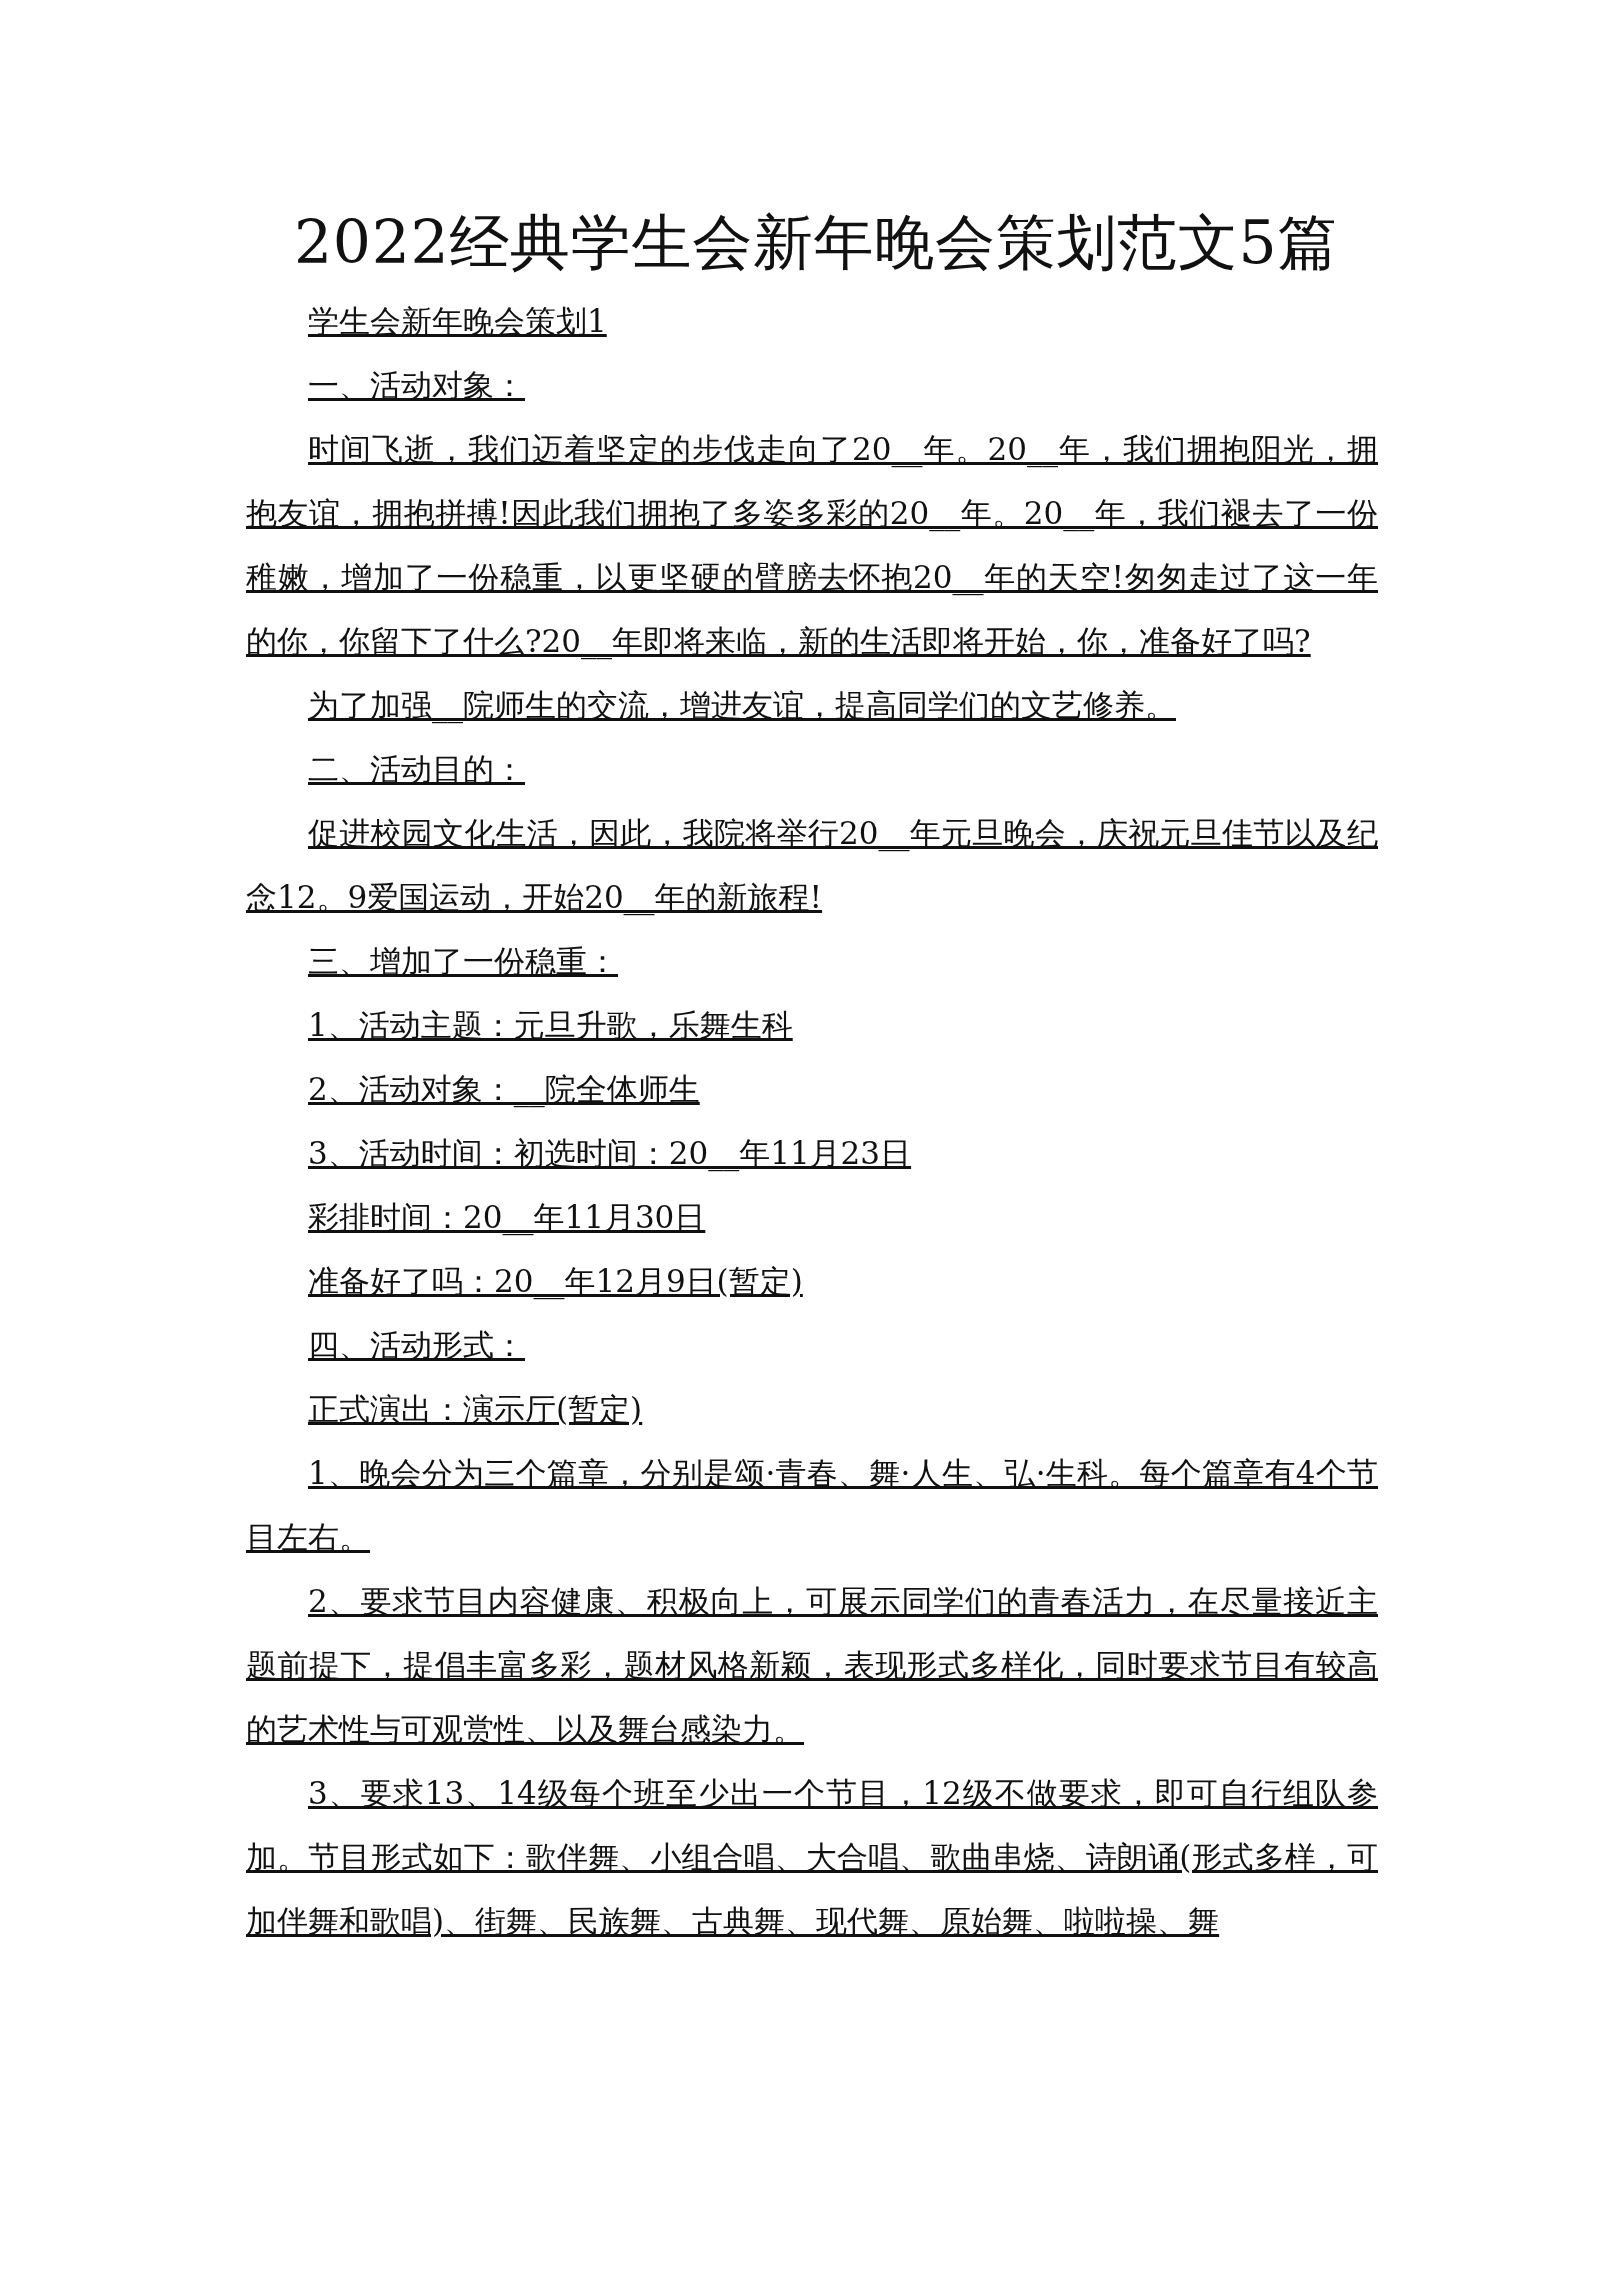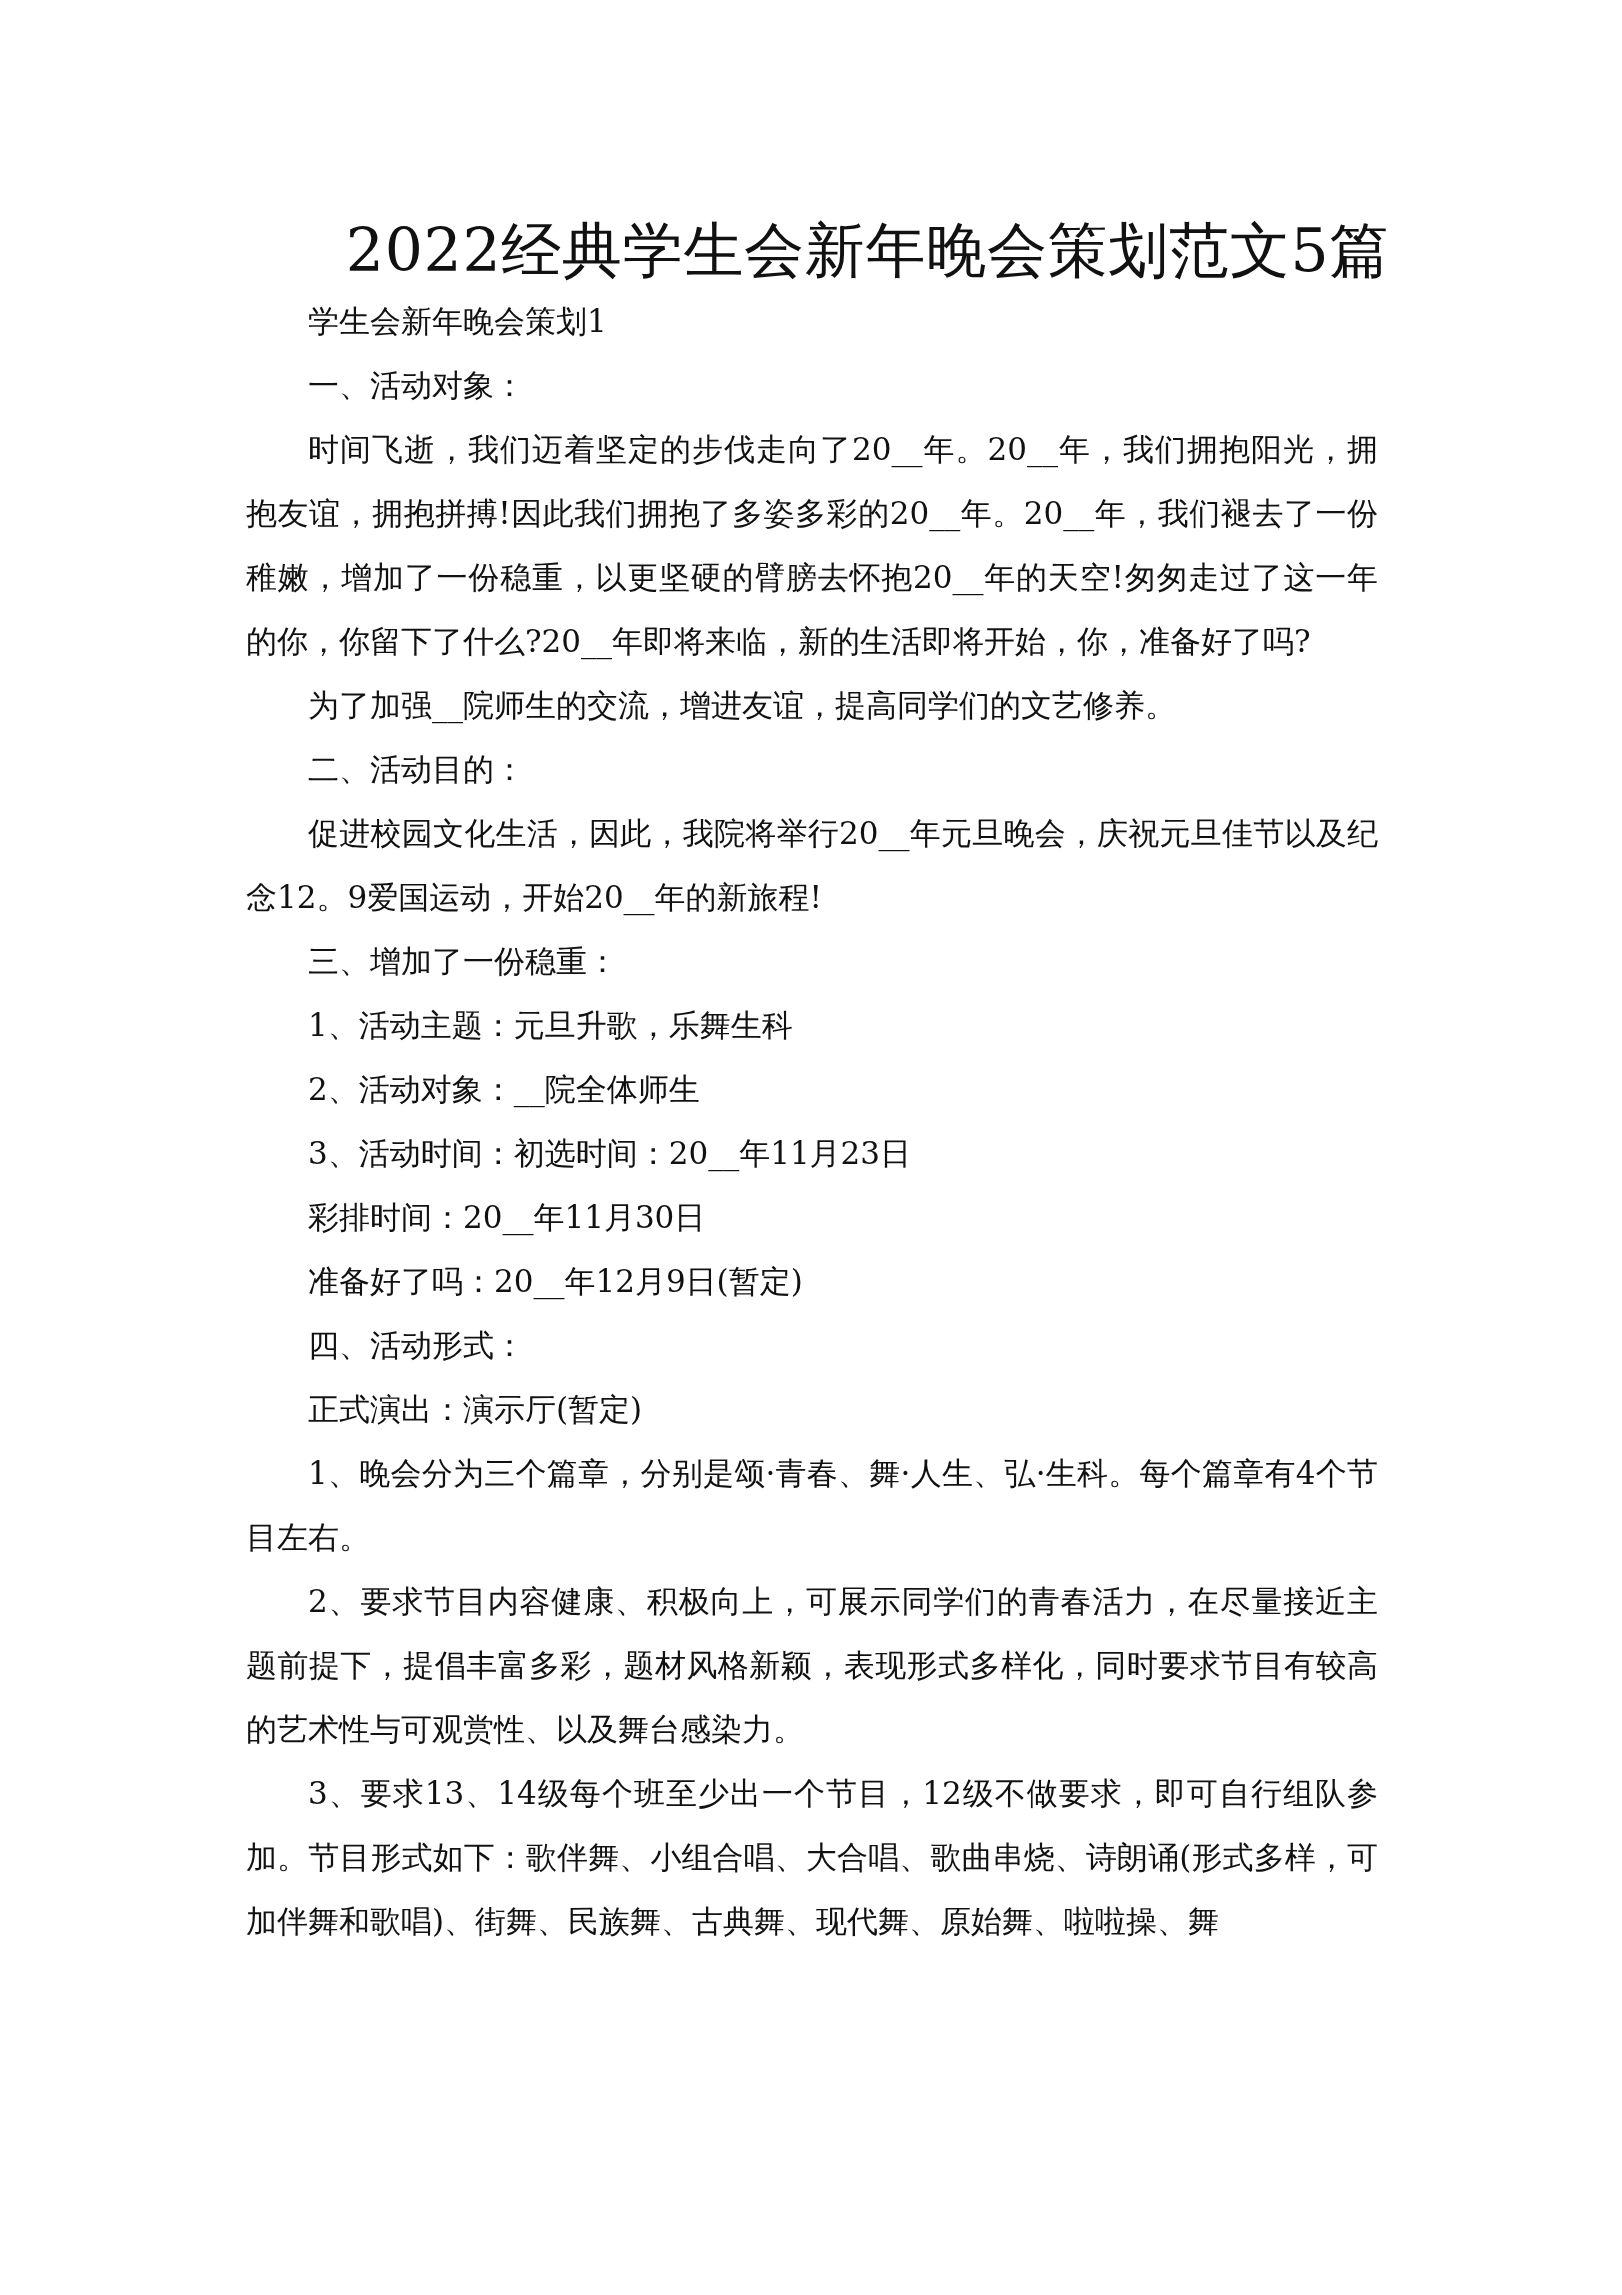--- a/index.html
+++ b/index.html
@@ -19,41 +19,42 @@
     position: absolute;
     left: 246px;
     top: 0;
     width: 1132px;
   }
   .title {
     position: absolute;
     left: 0;
     top: 196px;
     width: 1132px;
-    text-align: right;
+    text-align: center;
     font-size: 60px;
     line-height: 85px;
     letter-spacing: 0.7px;
     white-space: nowrap;
-    margin: 12px;
+    margin: 4px;
     font-weight: normal;
   }
   .body {
     position: absolute;
     left: 0;
     top: 289px;
     width: 1132px;
   }
   .p {
     font-size: 31px;
     line-height: 64px;
     margin: 0;
     text-align: justify;
     text-align-last: left;
     word-break: break-all;
+    text-decoration: underline;
   }
   .indent { text-indent: 2em; }
 </style>
 </head>
 <body>
 
 <div class="page">
   <h1 class="title">2022经典学生会新年晚会策划范文5篇</h1>
 
   <div class="body">

